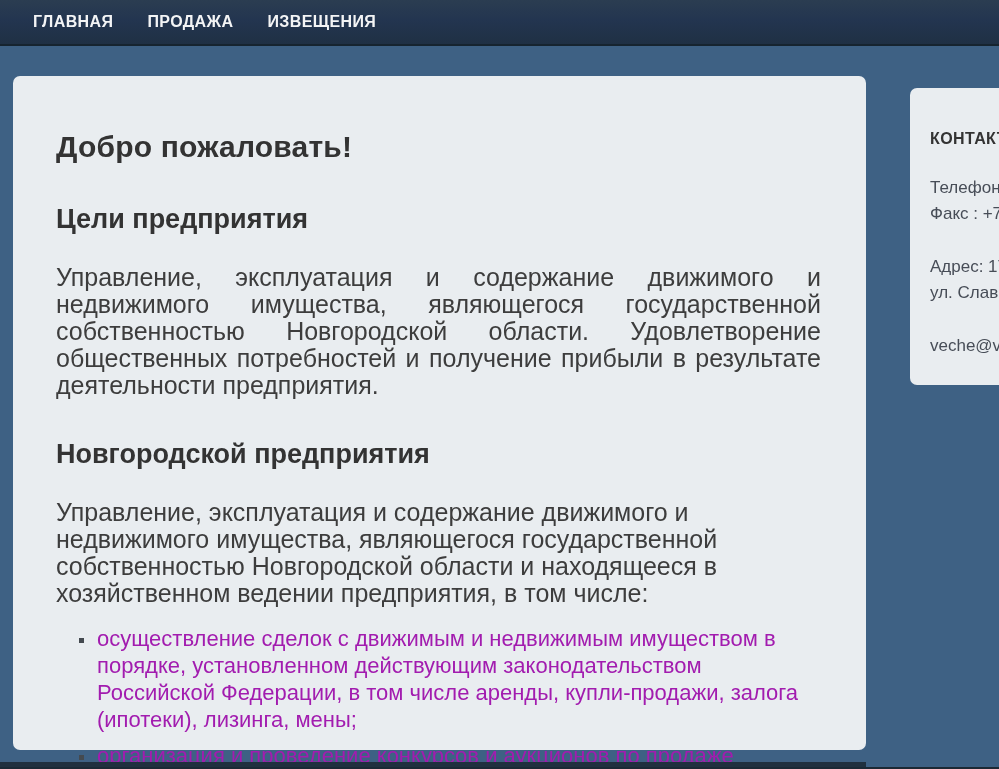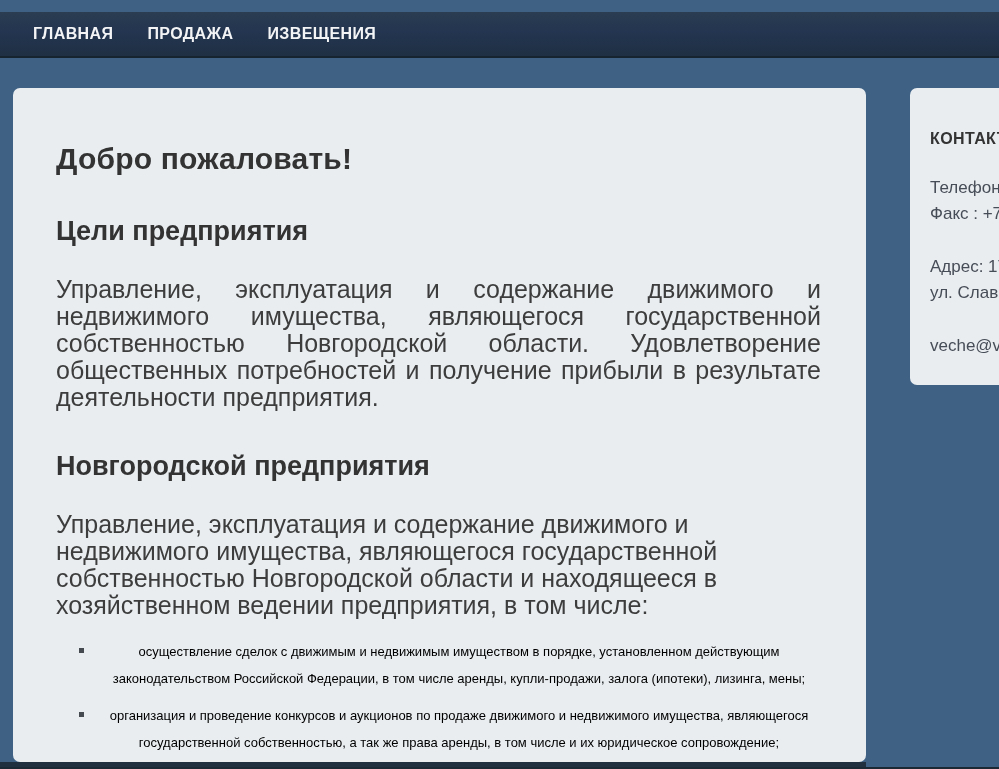--- a/index.html
+++ b/index.html
@@ -22,21 +22,20 @@
     position: absolute;
     left: 0; top: 0;
     width: 999px;
     height: 46px;
     background: linear-gradient(180deg, #2b3d51 0%, #233550 45%, #1f3044 100%);
     border-bottom: 2px solid #16242f;
     box-sizing: border-box;
     display: flex;
     align-items: center;
     padding-left: 16px;
-    margin-top: 12px;
   }
   .nav-item {
     display: block;
     color: #f3f4f5;
     font-size: 16px;
     font-weight: bold;
     letter-spacing: 0.4px;
     line-height: 44px;
     padding: 0 17px;
     text-decoration: none;
@@ -45,21 +44,21 @@
   }
   
   .card {
     position: absolute;
     background: #e9edf0;
     border-radius: 7px;
     box-sizing: border-box;
   }
   .main-card {
     left: 13px;
-    top: 88px;
+    top: 76px;
     width: 853px;
     height: 674px;
     padding: 40px 45px 20px 43px;
     color: #3d3d3d;
   }
   .main-card h1 {
     margin: 14px 0 0 0;
     font-size: 30px;
     font-weight: bold;
     color: #333333;
@@ -77,25 +76,24 @@
     line-height: 27px;
     color: #3d3d3d;
   }
   .just { text-align: justify; }
   .activities {
     margin: 18px 0 0 0;
     padding: 0 0 0 40px;
     list-style-type: square;
   }
   .activities li {
-    font-size: 13px;
+    font-size: 22px;
     line-height: 27px;
-    color: #000000;
+    color: #a21caf;
     padding-left: 1px;
-    text-align: center;
   }
   .activities li::marker { color: #444a50; font-size: 17px; }
   .activities li + li { margin-top: 9px; }
   
   .contact-card {
     left: 910px;
     top: 88px;
     width: 300px;
     height: 297px;
     padding: 24px 20px;

